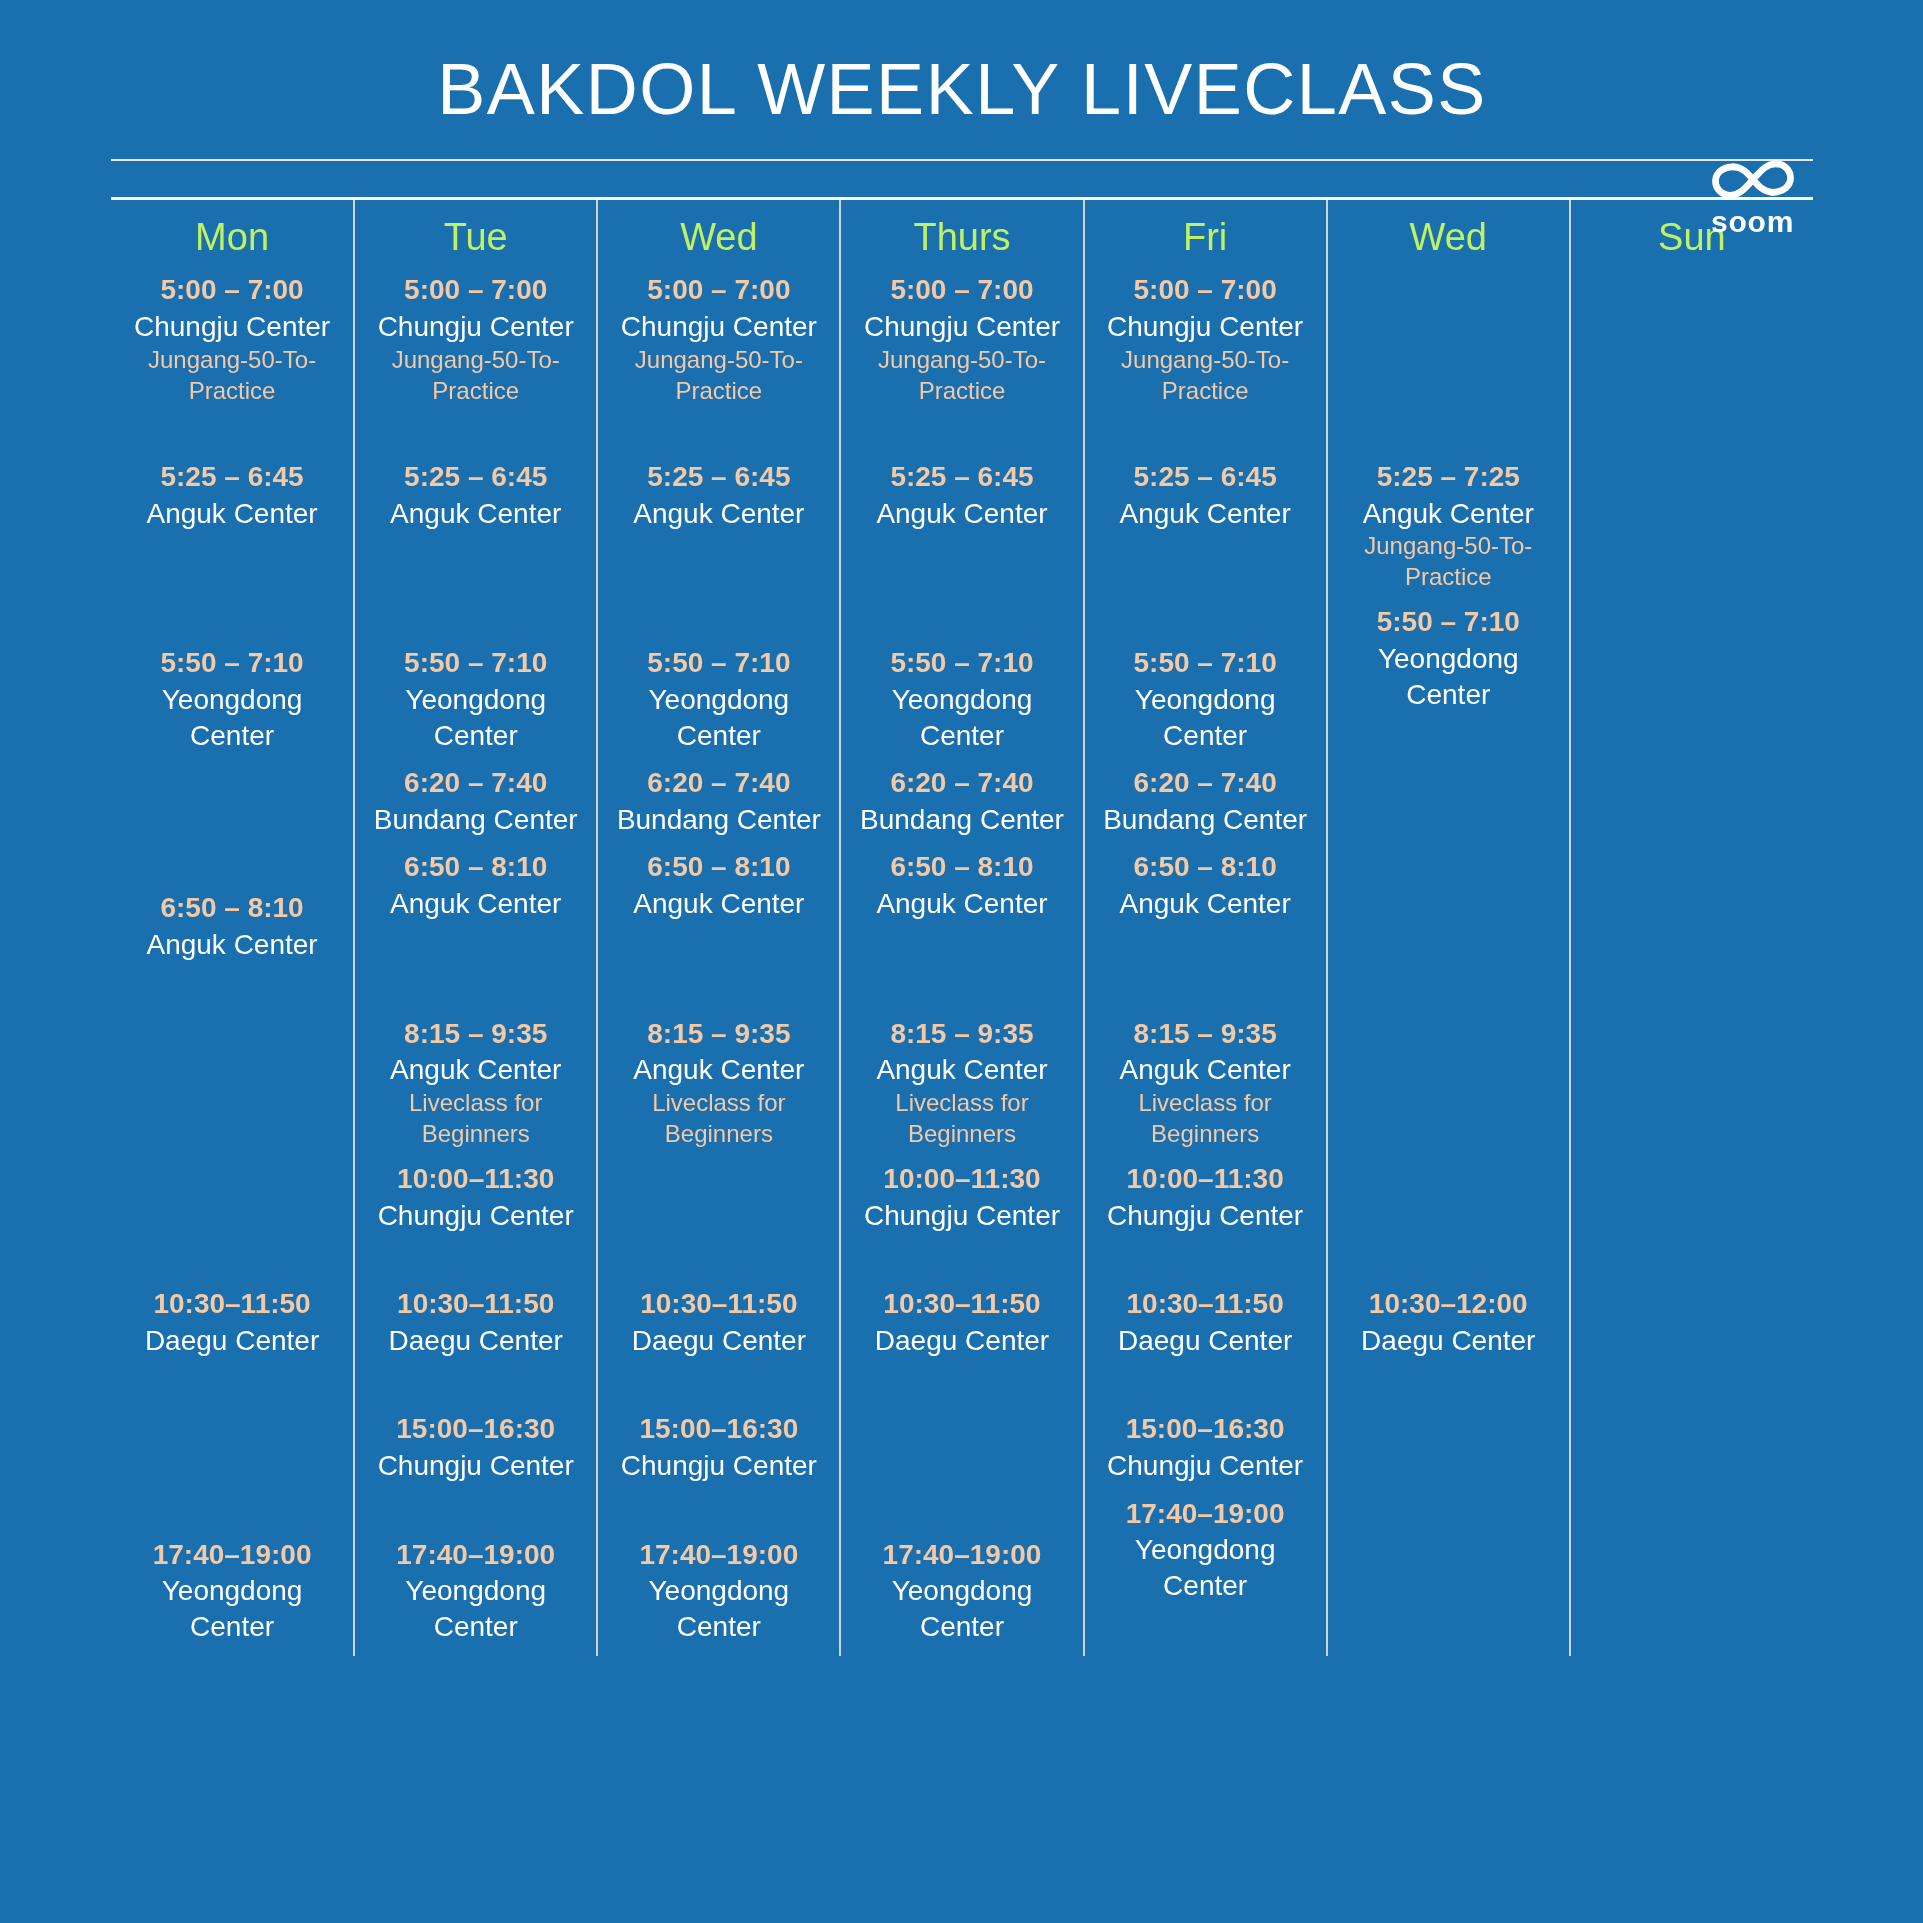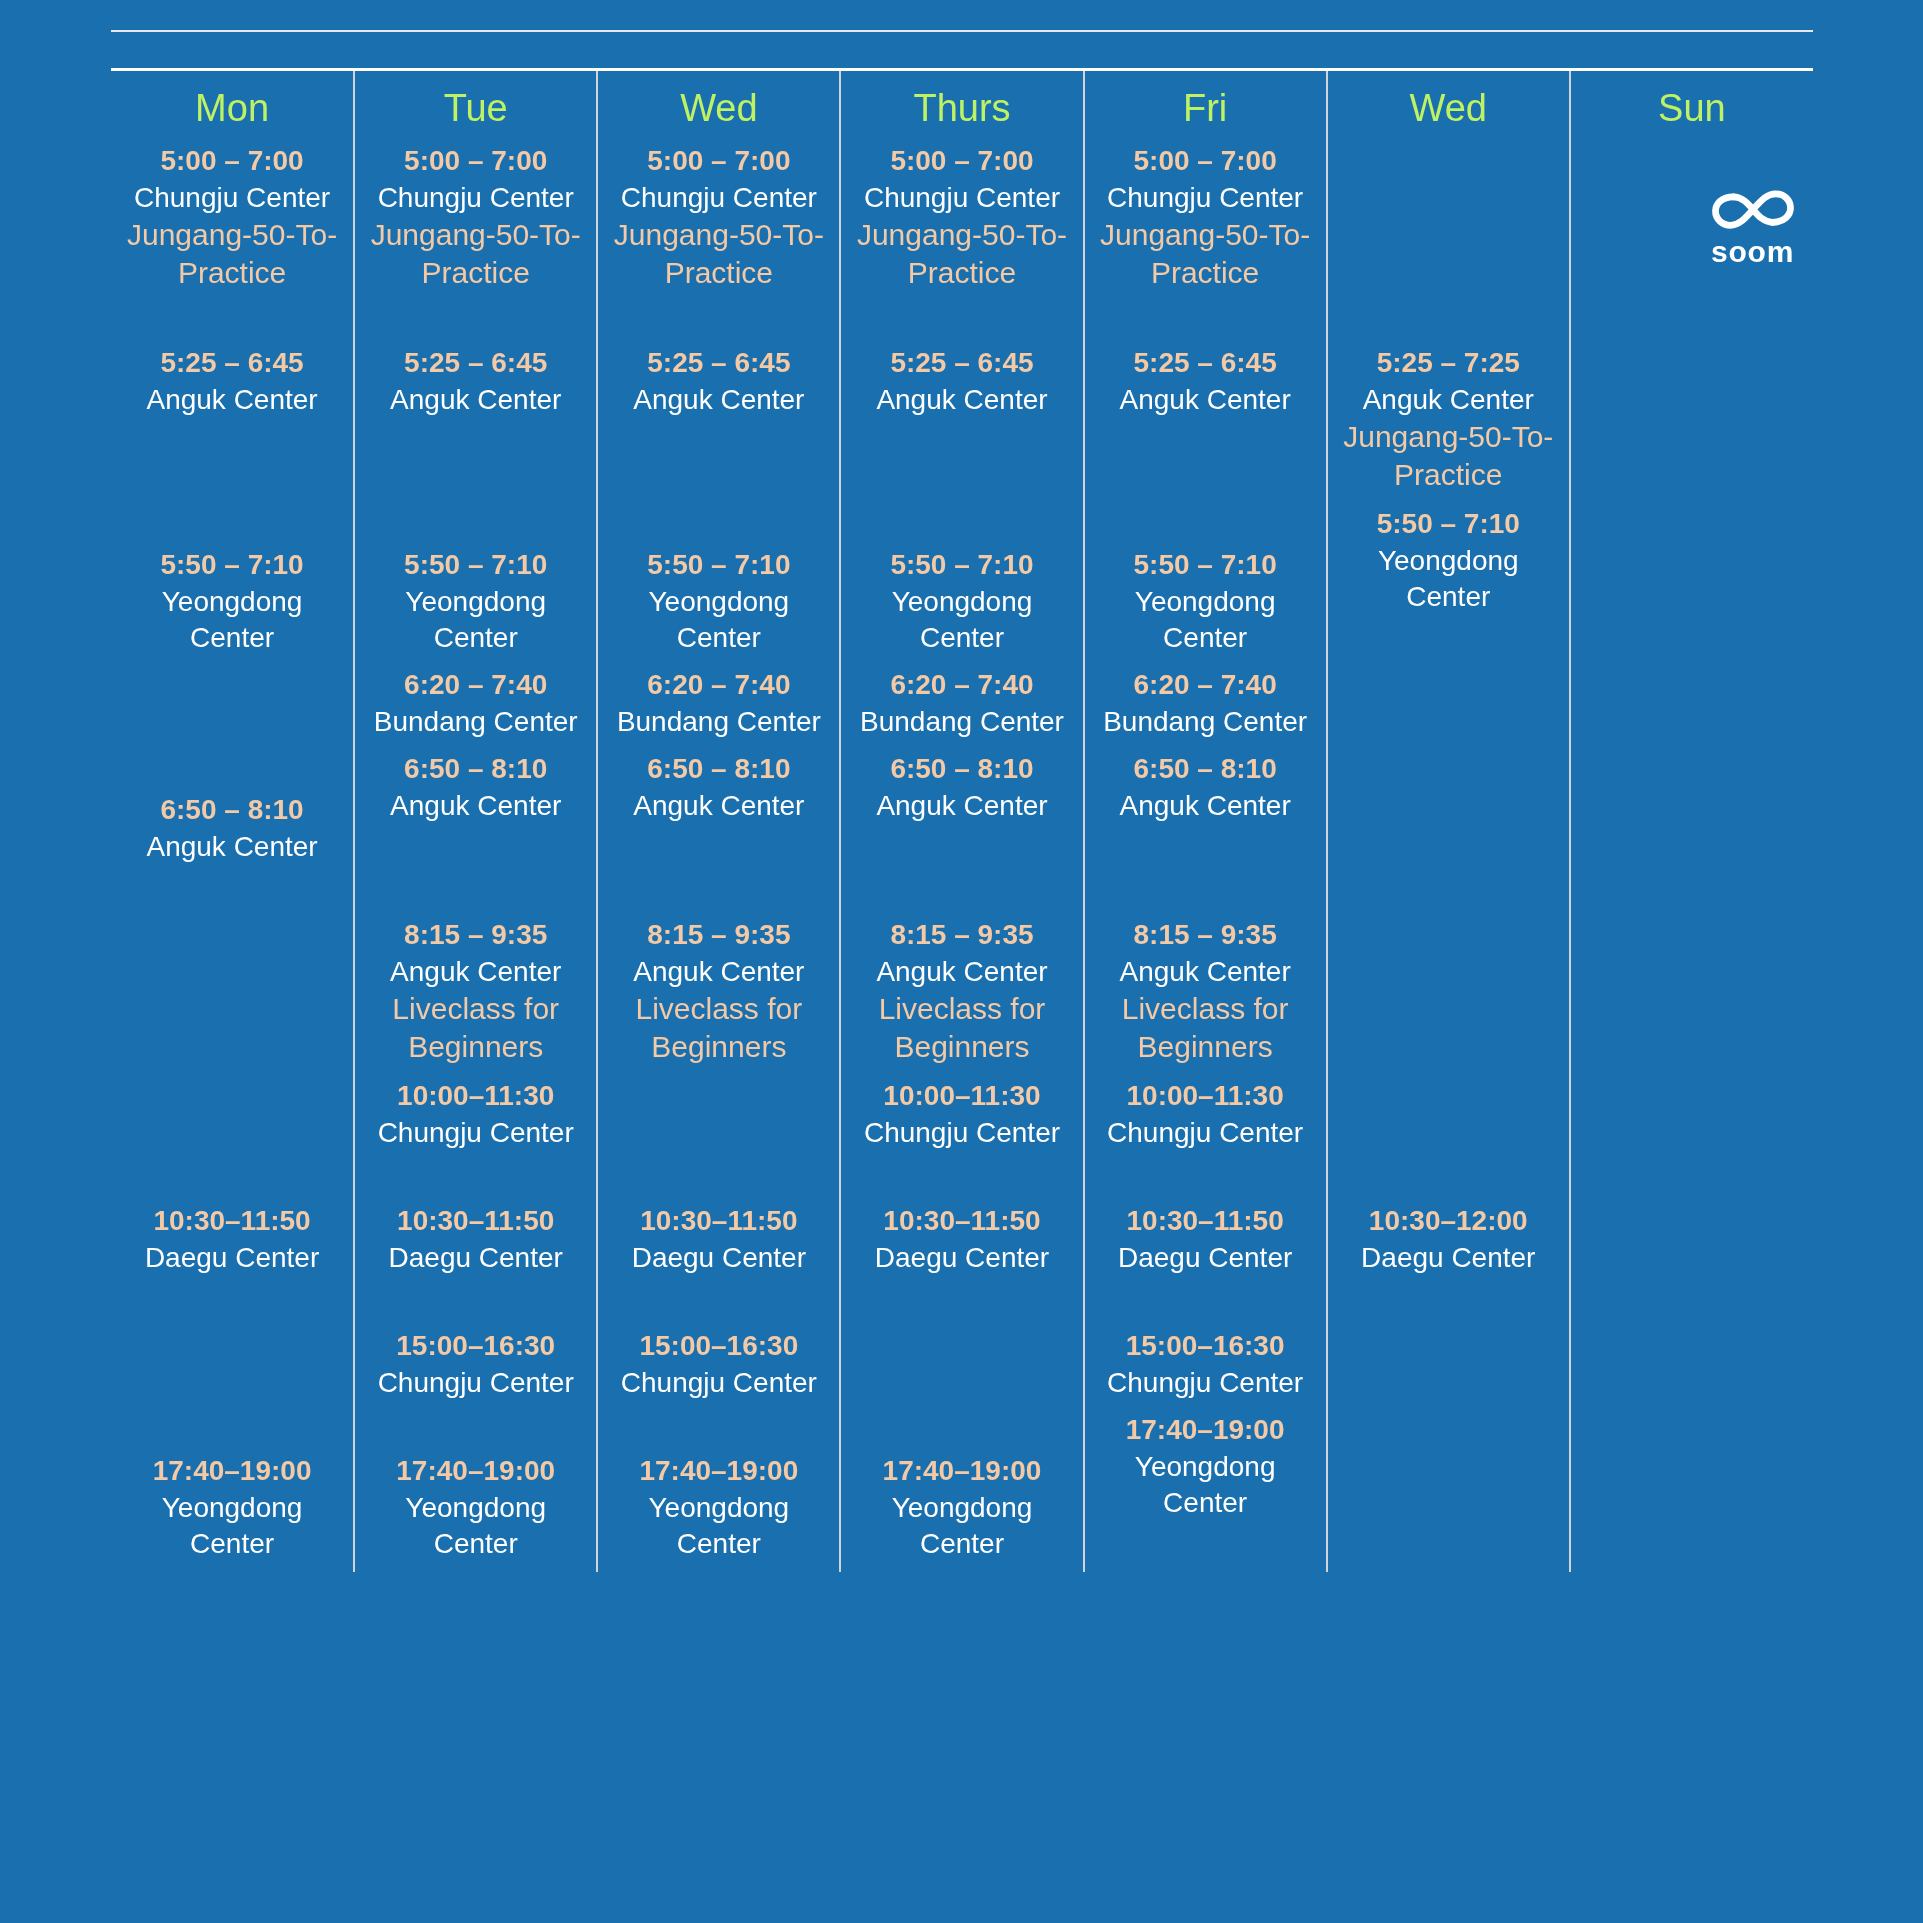--- a/index.html
+++ b/index.html
@@ -100,32 +100,33 @@
     color: #f3c9a6;
     line-height: 1.35;
   }
   .slot .place {
     font-size: 28px;
     font-weight: normal;
     color: #ffffff;
     line-height: 1.28;
   }
   .slot .note {
-    font-size: 30px;
+    font-size: 24px;
     font-weight: normal;
     color: #f3c9a6;
     line-height: 1.28;
   }
   .spacer { height: 41px; }
 </style>
 </head>
 <body>
 
 <div class="page">
 
+  <div class="title">BAKDOL WEEKLY LIVECLASS</div>
 
   <div class="logo">
     <svg width="90" height="47" viewBox="0 0 120 62">
       <path d="M34 14 C18 14 10 24 10 33 C10 44 19 52 30 52 C42 52 50 42 60 31 C70 20 78 10 90 10 C101 10 110 18 110 29 C110 38 102 48 86 48" fill="none" stroke="#ffffff" stroke-width="9" stroke-linecap="round"></path>
       <path d="M34 14 C46 14 54 24 60 31 C66 38 74 48 86 48" fill="none" stroke="#ffffff" stroke-width="9" stroke-linecap="round"></path>
     </svg>
     <div class="logo-text">soom</div>
   </div>
 
   <div class="rule"></div>

